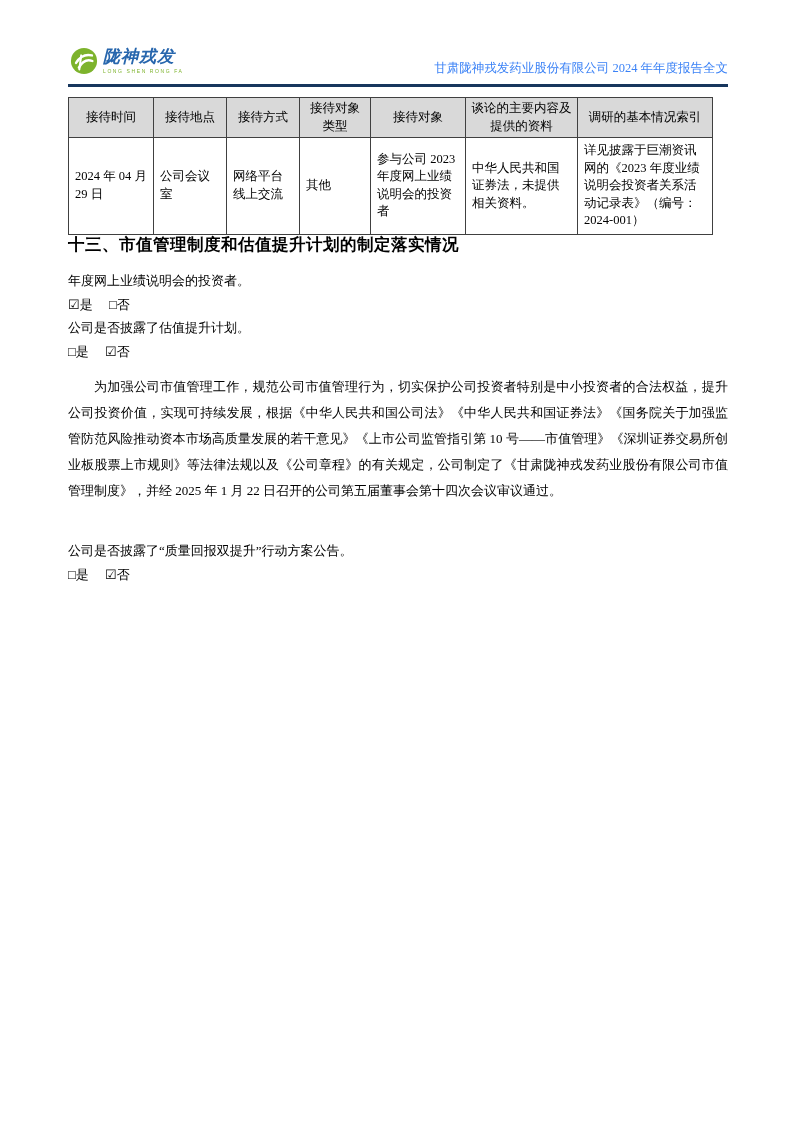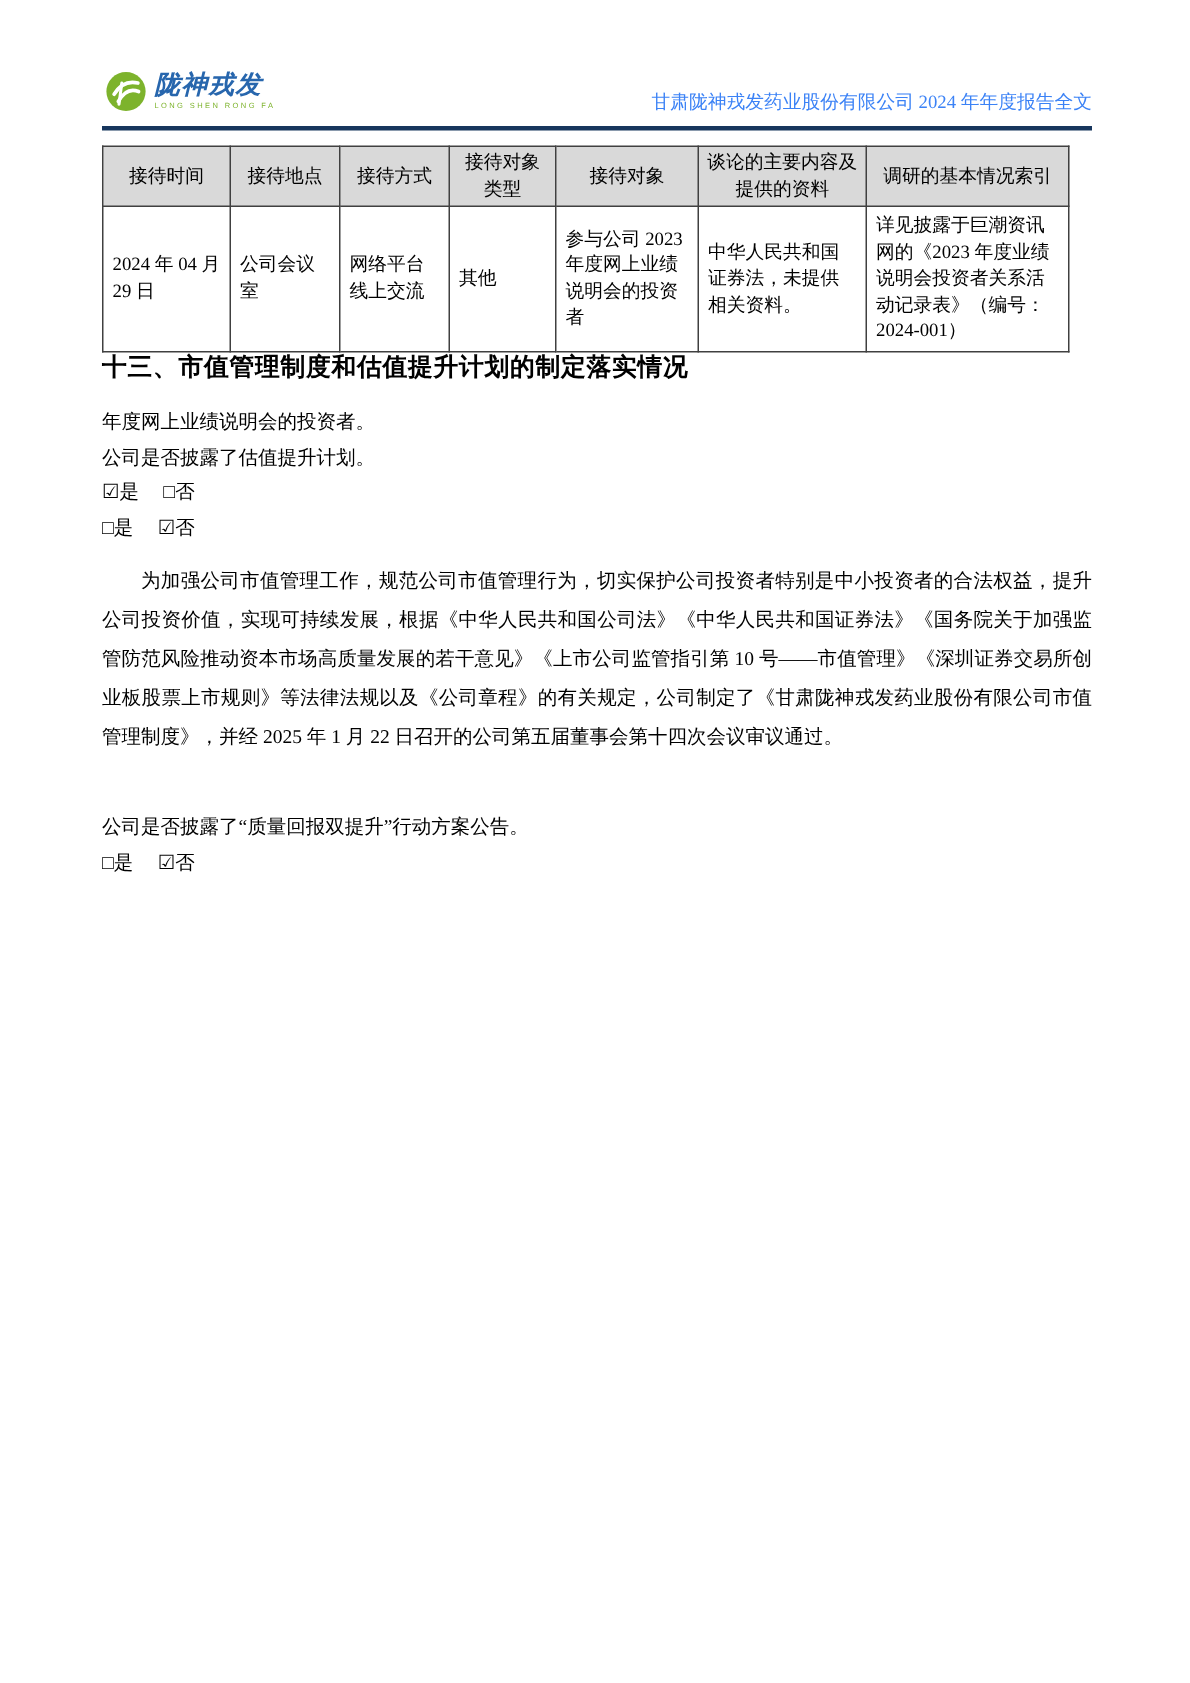--- a/index.html
+++ b/index.html
@@ -122,25 +122,25 @@
         <td>中华人民共和国证券法，未提供相关资料。</td>
         <td>详见披露于巨潮资讯网的《2023 年度业绩说明会投资者关系活动记录表》（编号：2024-001）</td>
       </tr>
     </tbody>
   </table>
 
   <div class="sec-heading h13">十三、市值管理制度和估值提升计划的制定落实情况</div>
 
   <div class="qa-block qa13">
     <div class="qa-line">年度网上业绩说明会的投资者。</div>
-    <div class="qa-line">公司是否披露了估值提升计划。</div>
     <div class="qa-line">
       <span>☑</span><span>是</span>
       <span class="cb-gap">□</span><span>否</span>
     </div>
+    <div class="qa-line">公司是否披露了估值提升计划。</div>
     <div class="qa-line">
       <span>□</span><span>是</span>
       <span class="cb-gap">☑</span><span>否</span>
     </div>
   </div>
 
   <p class="body-par">为加强公司市值管理工作，规范公司市值管理行为，切实保护公司投资者特别是中小投资者的合法权益，提升公司投资价值，实现可持续发展，根据《中华人民共和国公司法》《中华人民共和国证券法》《国务院关于加强监管防范风险推动资本市场高质量发展的若干意见》《上市公司监管指引第 10 号——市值管理》《深圳证券交易所创业板股票上市规则》等法律法规以及《公司章程》的有关规定，公司制定了《甘肃陇神戎发药业股份有限公司市值管理制度》，并经 2025 年 1 月 22 日召开的公司第五届董事会第十四次会议审议通过。</p>
 
 
   <div class="qa-block qa14">

